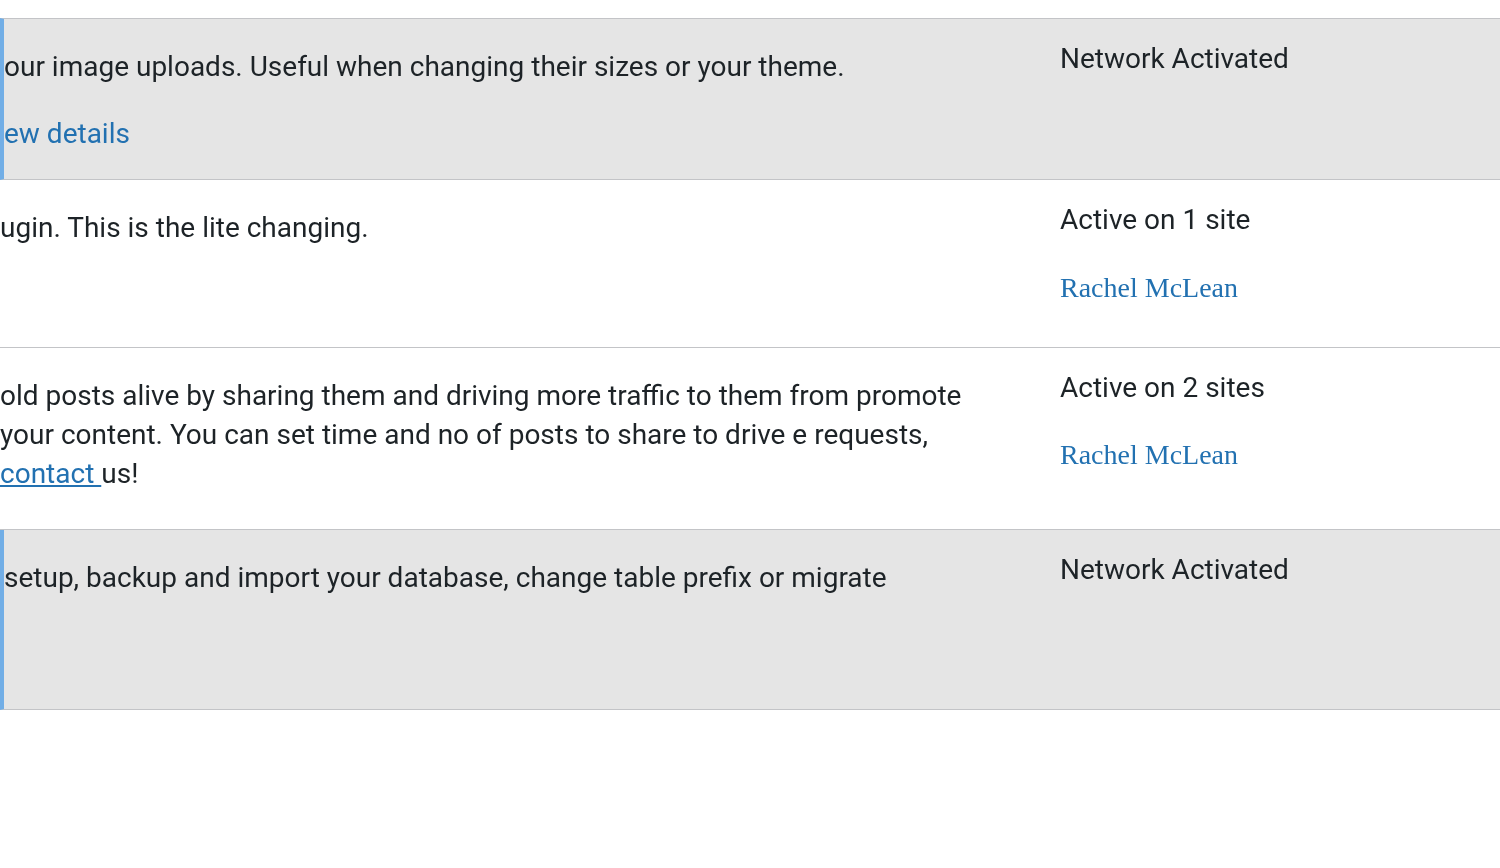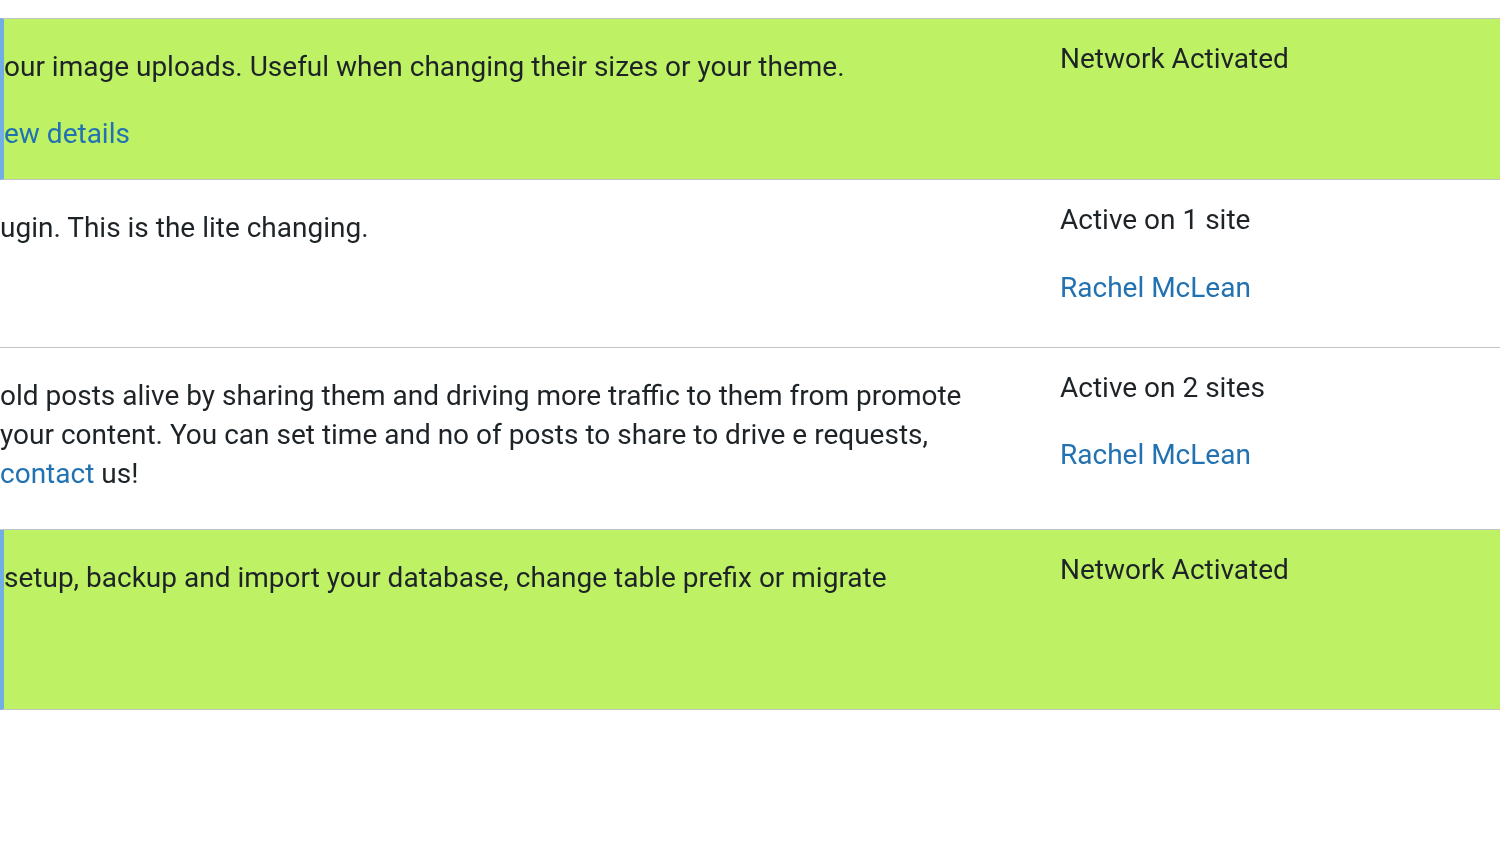--- a/index.html
+++ b/index.html
@@ -14,49 +14,51 @@
   .row {
     border-bottom: 1px solid #c3c4c7;
     box-sizing: border-box;
     padding: 20px 0 26px 0;
     display: flex;
   }
   .row.alt {
     background: #f6f7f7;
   }
   .row.alt.blue {
-    background: #bef264;
+    background: #e5e5e5;
     border-left: 4px solid #72aee6;
   }
   .row.top-border {
     border-top: 1px solid #c3c4c7;
   }
   .col-desc {
     flex: 1 1 auto;
     padding-right: 60px;
     padding-left: 0;
   }
   .col-status {
     flex: 0 0 440px;
     box-sizing: border-box;
   }
   .link {
     color: #2271b1;
     text-decoration: none;
     margin-top: 28px;
   }
   .link.underline {
+    text-decoration: underline;
     text-align: right;
   }
   .site-list {
     margin-top: 28px;
   }
   .site-list .link {
     display: block;
     margin-bottom: 14px;
+    font-family: Liberation Serif, serif;
   }
   .desc-text {
     margin: 8px 0 10px 0;
   }
   .meta-link-line {
     margin-top: 28px;
   }
   .spacer-top {
     height: 18px;
     background: #fff;

